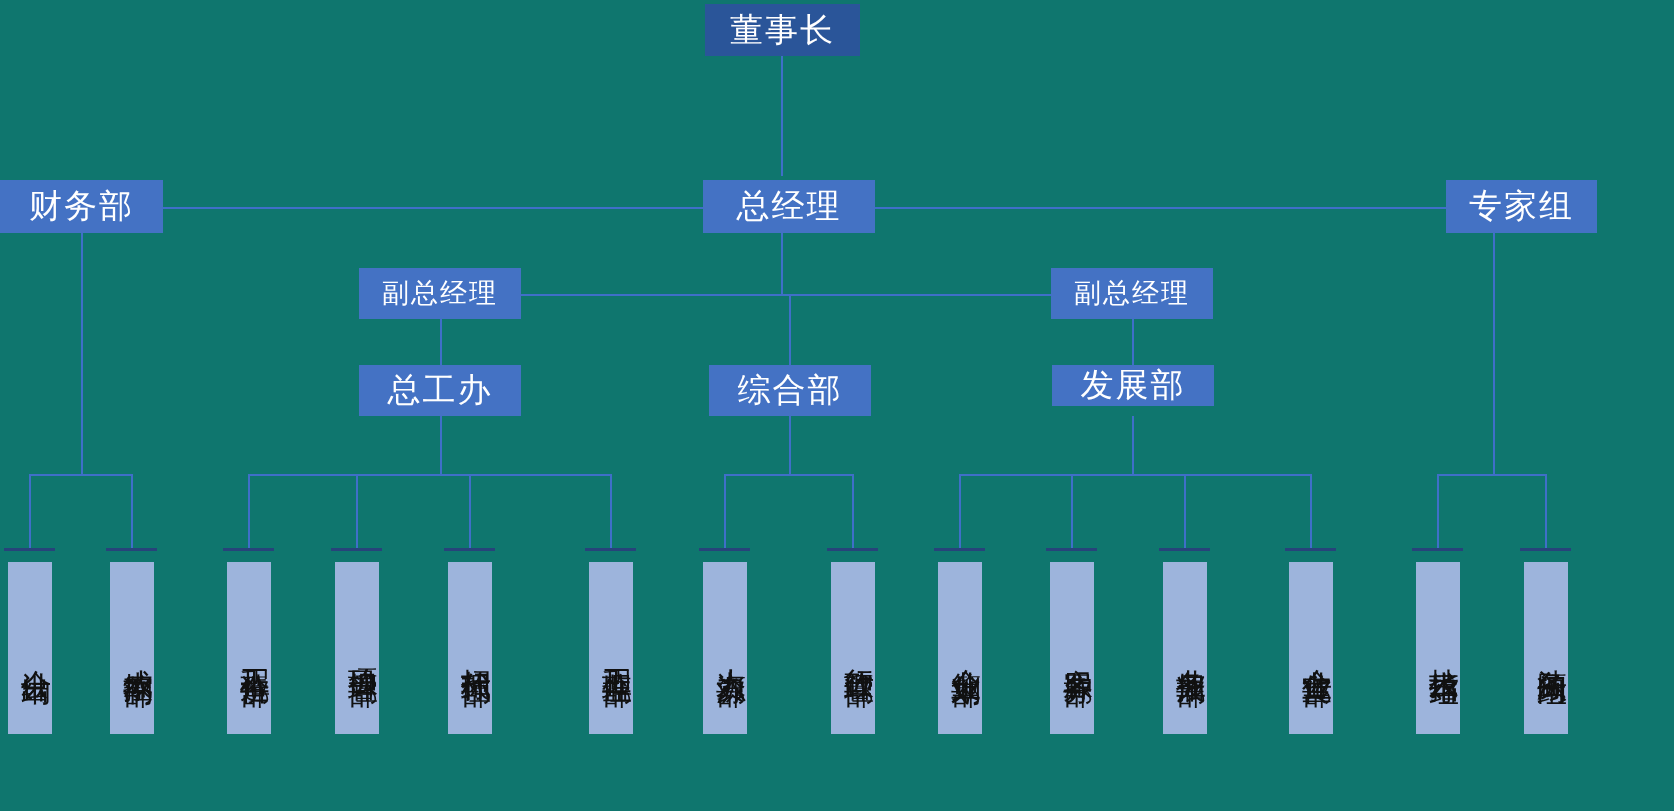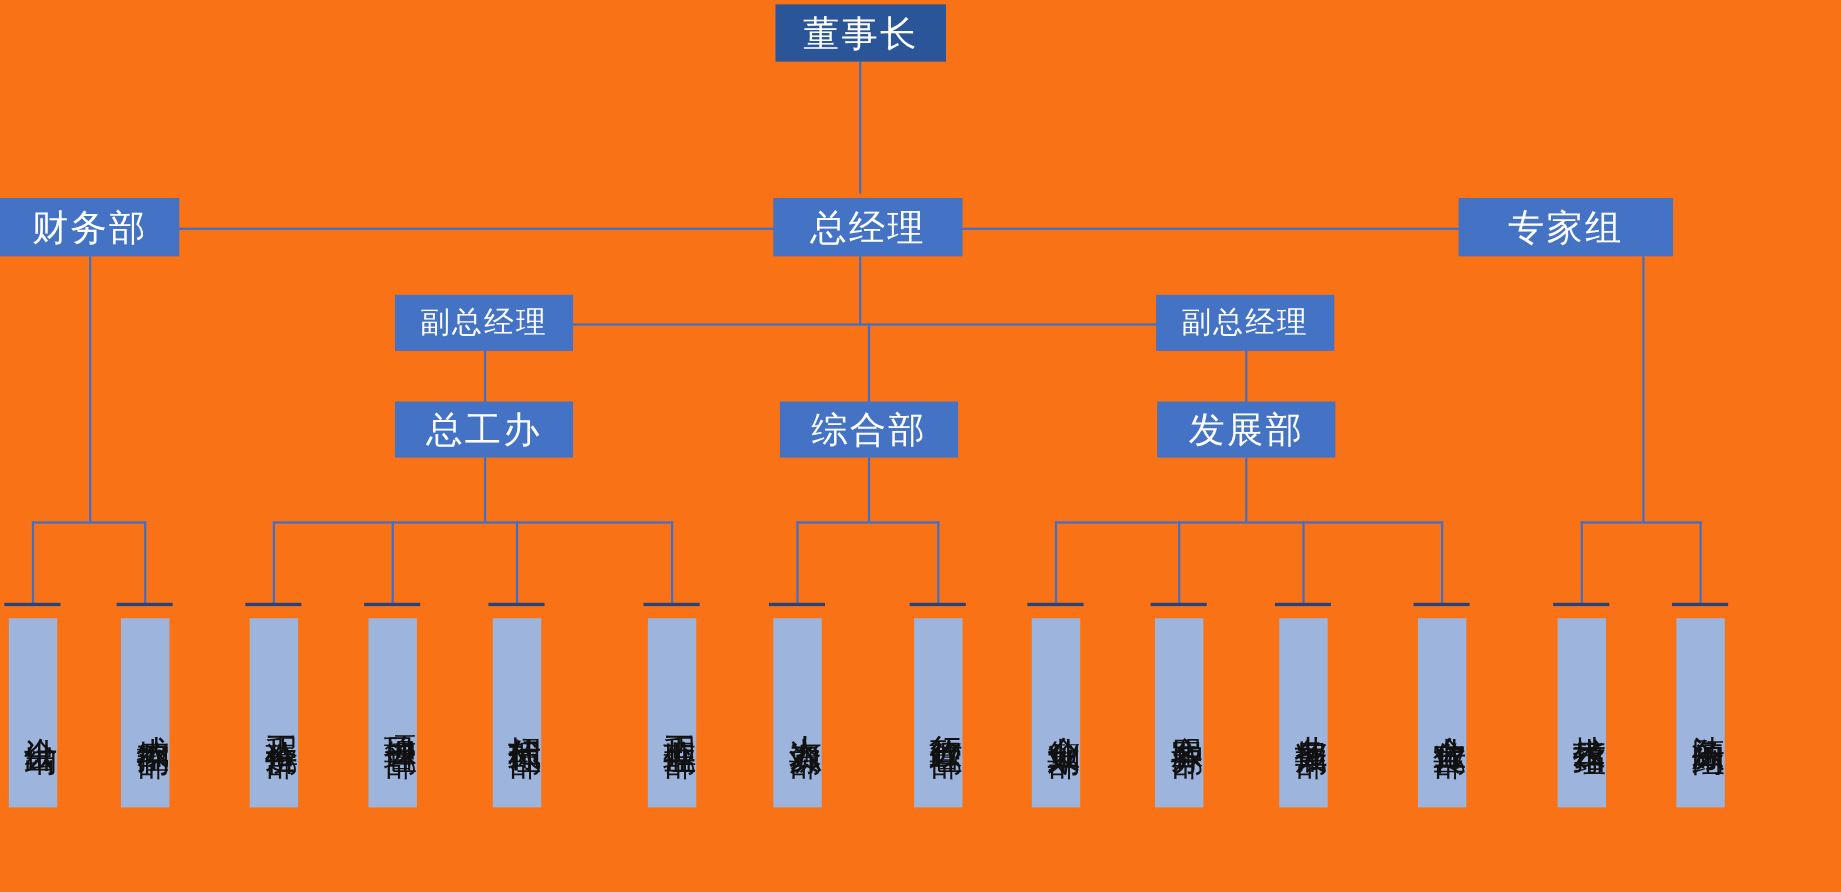--- a/index.html
+++ b/index.html
@@ -4,23 +4,23 @@
 <style>
   html, body {
     margin: 0;
     padding: 0;
     background: #000000;
   }
   #stage {
     position: relative;
     width: 1674px;
     height: 811px;
-    background: #f97316;
+    background: #0f766e;
     overflow: hidden;
-    font-family: Liberation Sans, sans-serif;
+    font-family: Liberation Serif, serif;
   }
 
   
   .line {
     position: absolute;
     background: #3F6FC8;
   }
   .line.v { width: 2px; }
   .line.h { height: 2px; }
   .line.cap {
@@ -132,31 +132,31 @@
   <div class="line cap" style="left:1285px; top:548px; width:51px;"></div>
   <div class="line cap" style="left:1412px; top:548px; width:51px;"></div>
   <div class="line cap" style="left:1520px; top:548px; width:51px;"></div>
 
   <div class="box lvl-top" style="left:705px; top:4px; width:155px; height:52px;">董事长</div>
 
   <div class="box lvl-mid" style="left:0px; top:180px; width:163px; height:53px;">财务部</div>
 
   <div class="box lvl-mid" style="left:703px; top:180px; width:172px; height:53px;">总经理</div>
 
-  <div class="box lvl-mid" style="left:1326px; top:180px; width:195px; height:53px;">专家组</div>
+  <div class="box lvl-mid" style="left:1446px; top:180px; width:151px; height:53px;">专家组</div>
 
   <div class="box lvl-sub" style="left:359px; top:268px; width:162px; height:51px;">副总经理</div>
 
   <div class="box lvl-sub" style="left:1051px; top:268px; width:162px; height:51px;">副总经理</div>
 
   <div class="box lvl-mid" style="left:709px; top:365px; width:162px; height:51px;">综合部</div>
 
   <div class="box lvl-mid" style="left:359px; top:365px; width:162px; height:51px;">总工办</div>
 
-  <div class="box lvl-mid" style="left:1052px; top:365px; width:162px; height:51px;">发展部</div>
+  <div class="box lvl-mid" style="left:1052px; top:365px; width:162px; height:41px;">发展部</div>
 
   <div class="box leaf" style="left:8px; top:562px; width:44px; height:172px;">
     <span class="leaf-text">会计出纳</span>
   </div>
 
   <div class="box leaf" style="left:110px; top:562px; width:44px; height:172px;">
     <span class="leaf-text">成本控制部</span>
   </div>
 
   <div class="box leaf" style="left:227px; top:562px; width:44px; height:172px;">

